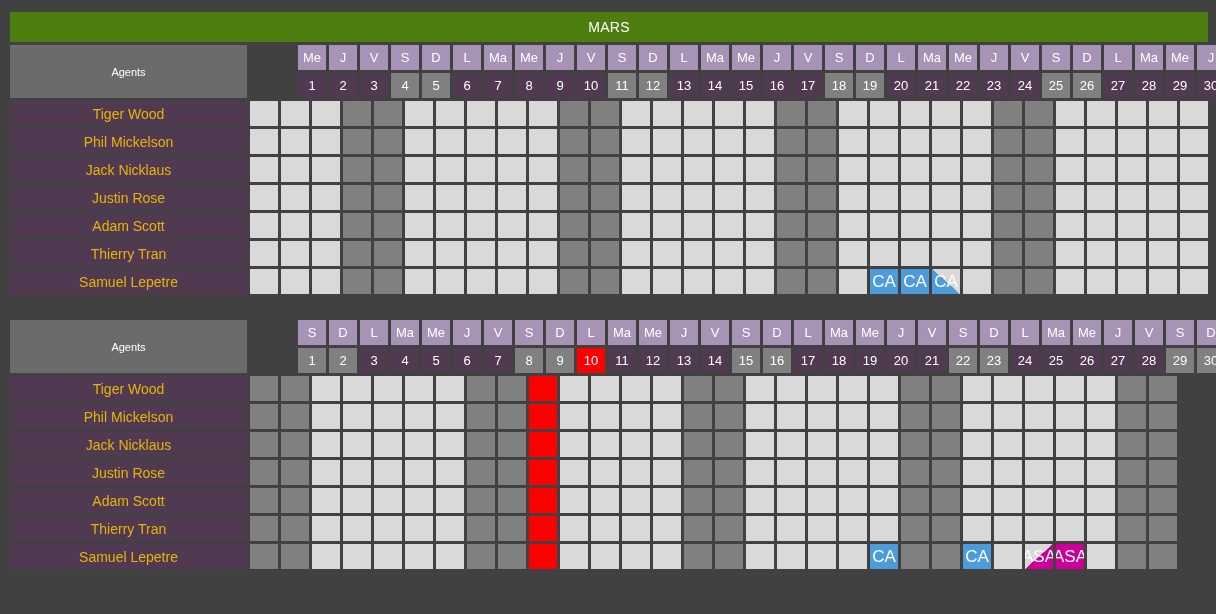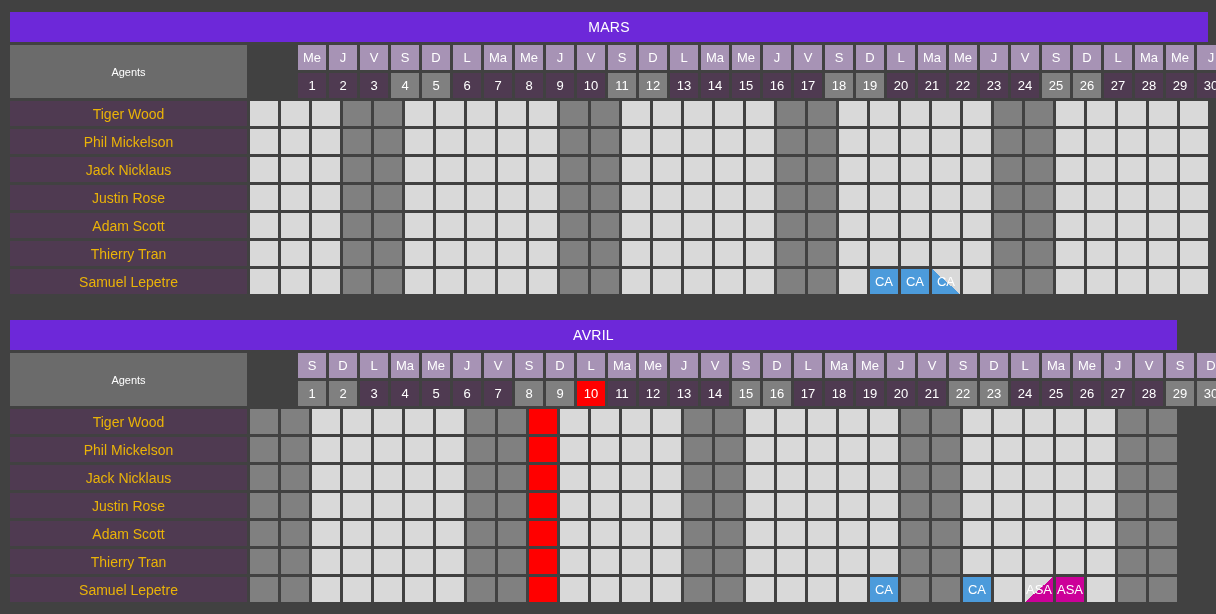--- a/index.html
+++ b/index.html
@@ -11,21 +11,21 @@
     overflow: hidden;
   }
   .page { position: relative; width: 1216px; height: 614px; background: #414141; }
 
   .planning { position: absolute; left: 10px; }
   .planning.mars  { top: 12px; }
   .planning.avril { top: 320px; }
 
   .month-title {
     height: 30px;
-    background: #6d28d9;
+    background: #4d7c0f;
     color: #ffffff;
     font-size: 14px;
     display: flex;
     align-items: center;
     justify-content: center;
     letter-spacing: 0.3px;
     margin-bottom: 3px;
   }
 
   .grid-wrap { display: flex; flex-direction: column; }
@@ -81,21 +81,21 @@
   .dnum.we    { background: #808080; }
   .dnum.hol   { background: #FF0000; }
 
   .slot       { background: #D9D9D9; }
   .slot.we    { background: #808080; }
   .slot.hol   { background: #FF0000; }
 
   .slot .abs-label {
     position: relative;
     z-index: 2;
-    font-size: 13px;
+    font-size: 17px;
     color: #ffffff;
     line-height: 1;
   }
 
   .fill {
     position: absolute;
     inset: 0;
     z-index: 1;
   }
   .fill.full-ca  { background: #4C9BDB; }
@@ -427,21 +427,20 @@
             <div class="cell slot we"></div>
             <div class="cell slot"></div>
             <div class="cell slot"></div>
             <div class="cell slot"></div>
             <div class="cell slot"></div>
             <div class="cell slot"></div>
           </div>
         </div>
       </div>
       <div class="planning avril">
-        <div class="month-title" style="width: 1167px;">AVRIL</div>
         <div class="grid-wrap">
           <div class="row head-block">
             <div class="agents-head" style="height: 53px;">Agents</div>
             <div class="head-days">
               <div class="hrow">
                 <div class="cell dow">S</div>
                 <div class="cell dow">D</div>
                 <div class="cell dow">L</div>
                 <div class="cell dow">Ma</div>
                 <div class="cell dow">Me</div>

